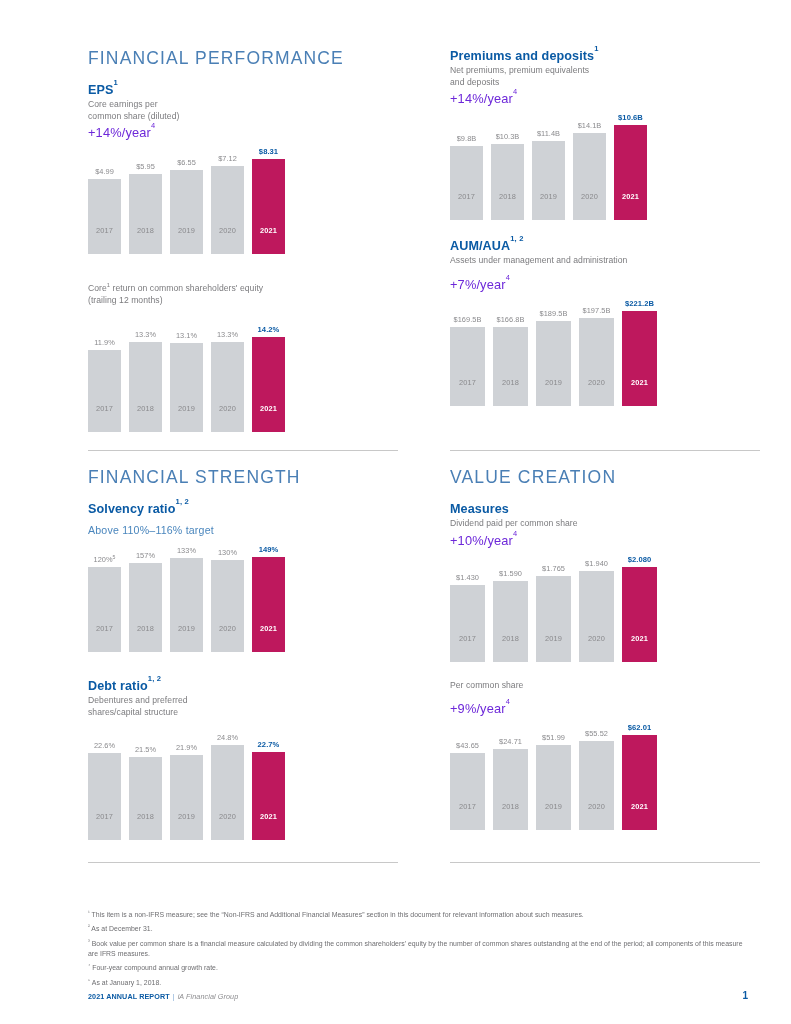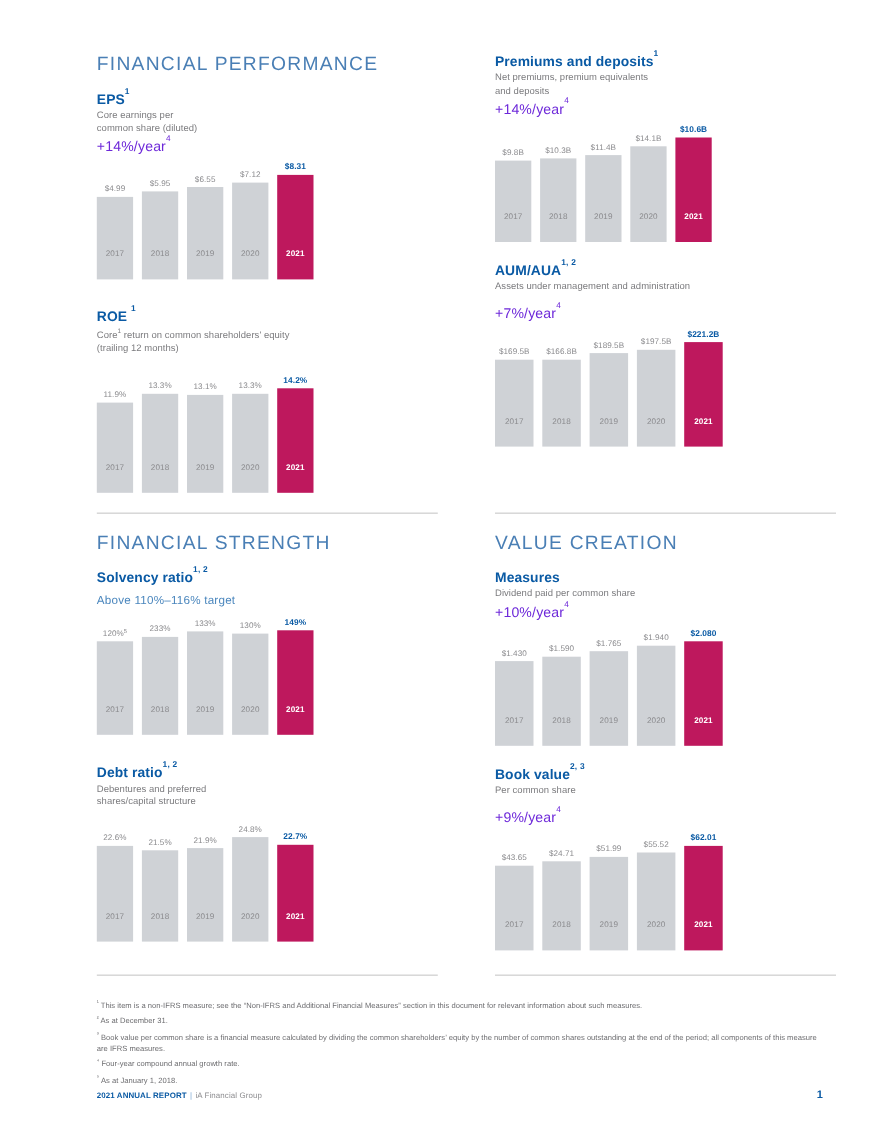--- a/index.html
+++ b/index.html
@@ -192,20 +192,21 @@
   .footer-brandmark {
     color: #0a5aa4;
     font-weight: bold;
   }
   .footer-sep {
     color: #7fa9d4;
     margin: 0 3px;
   }
   .footer-company {
     color: #8d8d90;
+    font-style: italic;
   }
   .footer-page {
     font-size: 10px;
     color: #0a5aa4;
     font-weight: bold;
   }
   .spacer-lg { height: 26px; }
   .spacer-md { height: 18px; }
 </style>
 </head>
@@ -256,21 +257,20 @@
                     <div class="bar-year">2021</div>
                   </div>
                 </div>
               </div>
           </div>
         </div>
 
         <div class="spacer-lg"></div>
 
         <div class="metric">
-          <p class="metric-title"><span>ROE </span><sup>1</sup></p>
           <p class="metric-sub">Core<sup>1</sup> return on common shareholders' equity<br>(trailing 12 months)</p>
           <div class="chart" style="margin-top:18px">
             <div class="bars">
                 <div class="bar-col">
                   <div class="bar-value">11.9%</div>
                   <div class="bar-rect" style="height: 82px;">
                     <div class="bar-year">2017</div>
                   </div>
                 </div>
                 <div class="bar-col">
@@ -403,21 +403,21 @@
           <p class="metric-note">Above 110%–116% target</p>
           <div class="chart" style="margin-top:8px">
             <div class="bars">
                 <div class="bar-col">
                   <div class="bar-value">120%<sup>5</sup></div>
                   <div class="bar-rect" style="height: 85px;">
                     <div class="bar-year">2017</div>
                   </div>
                 </div>
                 <div class="bar-col">
-                  <div class="bar-value">233%</div>
+                  <div class="bar-value">157%</div>
                   <div class="bar-rect" style="height: 89px;">
                     <div class="bar-year">2018</div>
                   </div>
                 </div>
                 <div class="bar-col">
                   <div class="bar-value">133%</div>
                   <div class="bar-rect" style="height: 94px;">
                     <div class="bar-year">2019</div>
                   </div>
                 </div>
@@ -518,21 +518,20 @@
                     <div class="bar-year">2021</div>
                   </div>
                 </div>
               </div>
           </div>
         </div>
 
         <div class="spacer-md"></div>
 
         <div class="metric">
-          <p class="metric-title"><span>Book value</span><sup>2, 3</sup></p>
           <p class="metric-sub">Per common share</p>
           <p class="metric-growth" style="margin-top:10px"><span>+9%/year</span><sup>4</sup></p>
           <div class="chart wide">
             <div class="bars">
                 <div class="bar-col">
                   <div class="bar-value">$43.65</div>
                   <div class="bar-rect" style="height: 77px;">
                     <div class="bar-year">2017</div>
                   </div>
                 </div>

